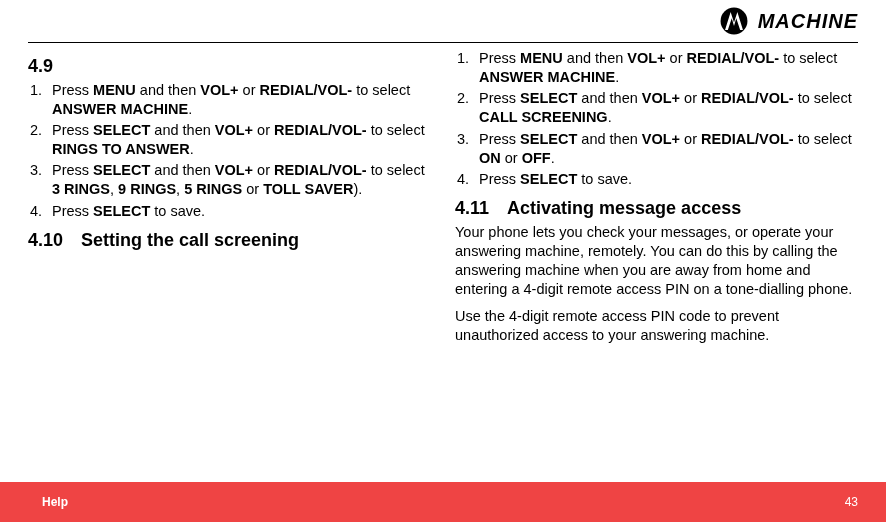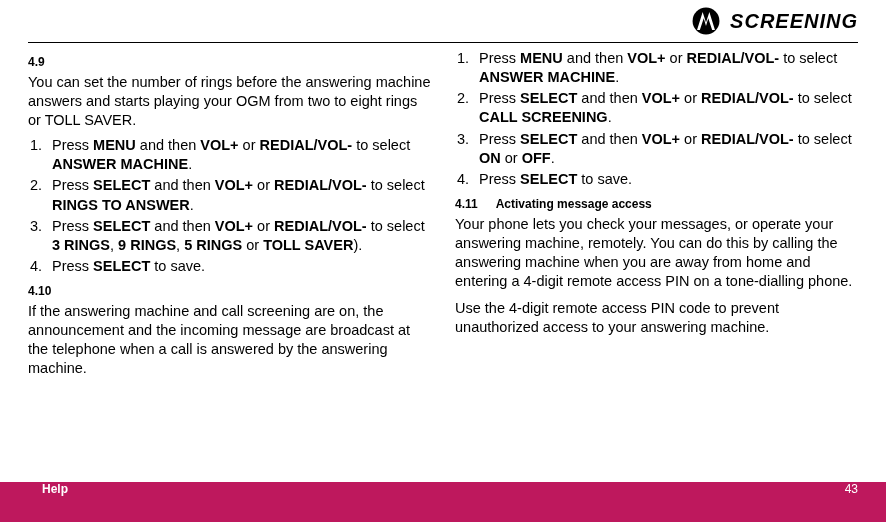--- a/index.html
+++ b/index.html
@@ -39,21 +39,21 @@
     font-size: 14.5px;
     line-height: 1.32;
     color: #000;
   }
   .col {
     flex: 1;
     min-width: 0;
   }
   .section-title {
     font-weight: bold;
-    font-size: 12px;
+    font-size: 18px;
     margin-top: 6px;
     margin-bottom: 2px;
     display: flex;
     gap: 18px;
   }
   .section-title .num { }
   .intro { margin-bottom: 6px; }
   ol {
     list-style: none;
     counter-reset: step;
@@ -70,63 +70,62 @@
     position: absolute;
     left: 2px;
     top: 0;
   }
   .b { font-weight: bold; }
   .para { margin-bottom: 8px; }
   .footer {
     position: absolute;
     left: 0; right: 0; bottom: 0;
     height: 40px;
-    background: #be185d;
+    background: #ef4444;
     color: #fff;
     display: flex;
-    align-items: flex-start;
+    align-items: center;
     justify-content: space-between;
     padding: 0 28px 0 42px;
     font-size: 12px;
   }
   .footer .help { font-weight: bold; }
 </style>
 </head>
 <body>
 
 <div class="header-bar">
   <span class="logo-icon">
     <svg width="28" height="28" viewBox="0 0 100 100">
       <circle cx="50" cy="50" r="48" fill="#000"></circle>
       <path d="M18 82 L38 18 L50 55 L62 18 L82 82 L72 82 L58 40 L50 68 L42 40 L28 82 Z" fill="#fff"></path>
     </svg>
   </span>
-  <span class="brand-text">SCREENING</span>
+  <span class="brand-text">MACHINE</span>
 </div>
 
 <hr class="divider">
 
 <div class="content">
   <div class="col">
 
     <div class="section-title">
       <span class="num">4.9</span>
     </div>
-    <div class="intro">You can set the number of rings before the answering machine answers and starts playing your OGM from two to eight rings or TOLL SAVER.</div>
     <ol>
       <li><span>Press </span><span class="b">MENU</span><span> and then </span><span class="b">VOL+</span><span> or </span><span class="b">REDIAL/VOL-</span><span> to select </span><span class="b">ANSWER MACHINE</span><span>.</span></li>
       <li><span>Press </span><span class="b">SELECT</span><span> and then </span><span class="b">VOL+</span><span> or </span><span class="b">REDIAL/VOL-</span><span> to select </span><span class="b">RINGS TO ANSWER</span><span>.</span></li>
       <li><span>Press </span><span class="b">SELECT</span><span> and then </span><span class="b">VOL+</span><span> or </span><span class="b">REDIAL/VOL-</span><span> to select </span><span class="b">3 RINGS</span><span>, </span><span class="b">9 RINGS</span><span>, </span><span class="b">5 RINGS</span><span> or </span><span class="b">TOLL SAVER</span><span>).</span></li>
       <li><span>Press </span><span class="b">SELECT</span><span> to save.</span></li>
     </ol>
 
     <div class="section-title">
       <span class="num">4.10</span>
+      <span>Setting the call screening</span>
     </div>
-    <div class="intro">If the answering machine and call screening are on, the announcement and the incoming message are broadcast at the telephone when a call is answered by the answering machine.</div>
 
   </div>
 
   <div class="col">
     <ol>
       <li><span>Press </span><span class="b">MENU</span><span> and then </span><span class="b">VOL+</span><span> or </span><span class="b">REDIAL/VOL-</span><span> to select </span><span class="b">ANSWER MACHINE</span><span>.</span></li>
       <li><span>Press </span><span class="b">SELECT</span><span> and then </span><span class="b">VOL+</span><span> or </span><span class="b">REDIAL/VOL-</span><span> to select </span><span class="b">CALL SCREENING</span><span>.</span></li>
       <li><span>Press </span><span class="b">SELECT</span><span> and then </span><span class="b">VOL+</span><span> or </span><span class="b">REDIAL/VOL-</span><span> to select </span><span class="b">ON</span><span> or </span><span class="b">OFF</span><span>.</span></li>
       <li><span>Press </span><span class="b">SELECT</span><span> to save.</span></li>
     </ol>

